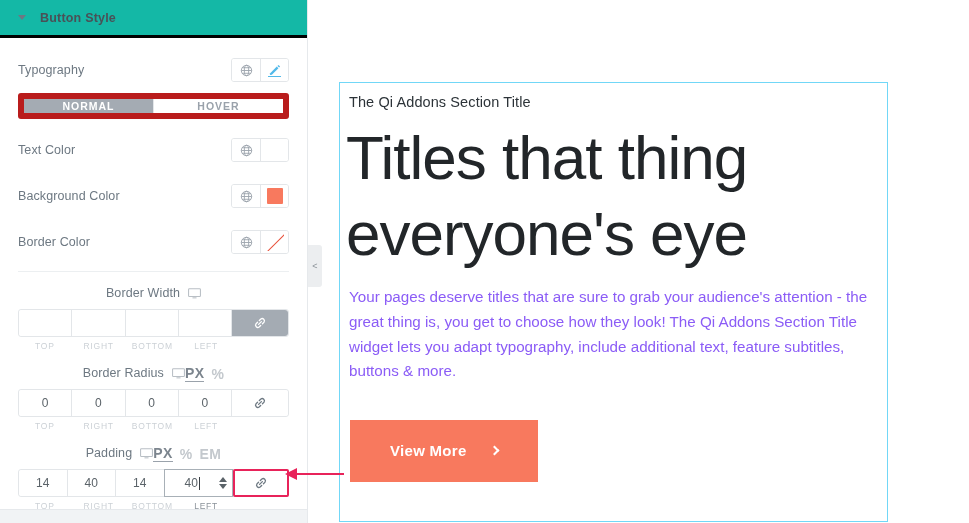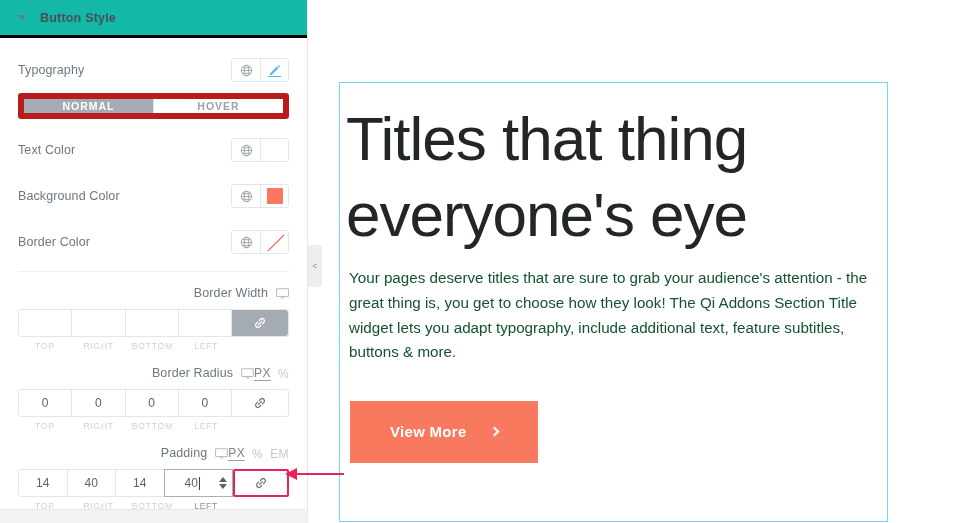--- a/index.html
+++ b/index.html
@@ -96,27 +96,27 @@
     color: #9aa2ab; background: #ffffff; cursor: pointer;
   }
   .tab.active { background: #a4abb3; color: #ffffff; }
   .tab + .tab { border-left: 1px solid #e3e6e9; }
 
   .divider { height:1px; background:#eceff1; margin: 14px 0 0 0; }
 
   
   .dim-block { margin-top: 4px; }
   .dim-head {
-    display:flex; align-items:center; justify-content:flex-end;
+    display:flex; align-items:center; justify-content:center;
     min-height: 26px;
   }
   .units { display:flex; gap: 7px; align-items:flex-end; }
   .unit {
-    font-size: 12px; color: #c3c8cd; letter-spacing: .4px; cursor:pointer;
-    font-weight: normal;
+    font-size: 14px; color: #c3c8cd; letter-spacing: .4px; cursor:pointer;
+    font-weight: bold;
   }
   .unit.active { color: #7c858e; border-bottom: 1px solid #9aa2ab; }
 
   .dim-inputs {
     display: flex; height: 28px;
     border: 1px solid #e3e6e9; border-radius: 3px; overflow: visible;
     background: #fff; margin-top: 3px;
   }
   .dim-cell {
     flex: 1; display:flex; align-items:center; justify-content:center;
@@ -194,21 +194,21 @@
   .eyebrow {
     font-size: 14.5px; color: #2c3338; margin: 3px 0 0 1px;
     letter-spacing: .1px;
   }
   .big-title {
     font-size: 62px; line-height: 1.22; font-weight: 300;
     color: #222629; margin: 10px 0 0 -2px;
     letter-spacing: -1px; white-space: nowrap;
   }
   .para {
-    font-size: 15.2px; line-height: 1.62; color: #14532d;
+    font-size: 15.2px; line-height: 1.62; color: #8b5cf6;
     margin: 14px 0 0 1px; max-width: 540px;
   }
   .view-more {
     margin: 36px 0 0 2px;
     background: #f8795e; color: #ffffff;
     border: none; border-radius: 0;
     padding: 14px 40px 14px 40px;
     font-size: 15px; font-weight: bold; letter-spacing: .3px;
     font-family: "Liberation Sans", sans-serif;
     display: inline-flex; align-items: center; gap: 24px;
@@ -441,20 +441,21 @@
 
     <div class="panel-footer"></div>
   </div>
 
   <div class="collapse-handle">
     <span class="chev">&lt;</span>
   </div>
 
   <div class="canvas">
     <div class="widget-box">
+      <div class="eyebrow">The Qi Addons Section Title</div>
       <div class="big-title">
         <div>Titles that thing</div>
         <div>everyone's eye</div>
       </div>
       <div class="para">Your pages deserve titles that are sure to grab your audience's attention - the great thing is, you get to choose how they look! The Qi Addons Section Title widget lets you adapt typography, include additional text, feature subtitles, buttons &amp; more.</div>
       <button class="view-more">
         <span>View More</span>
         <span class="chevron-r"></span>
       </button>
     </div>

